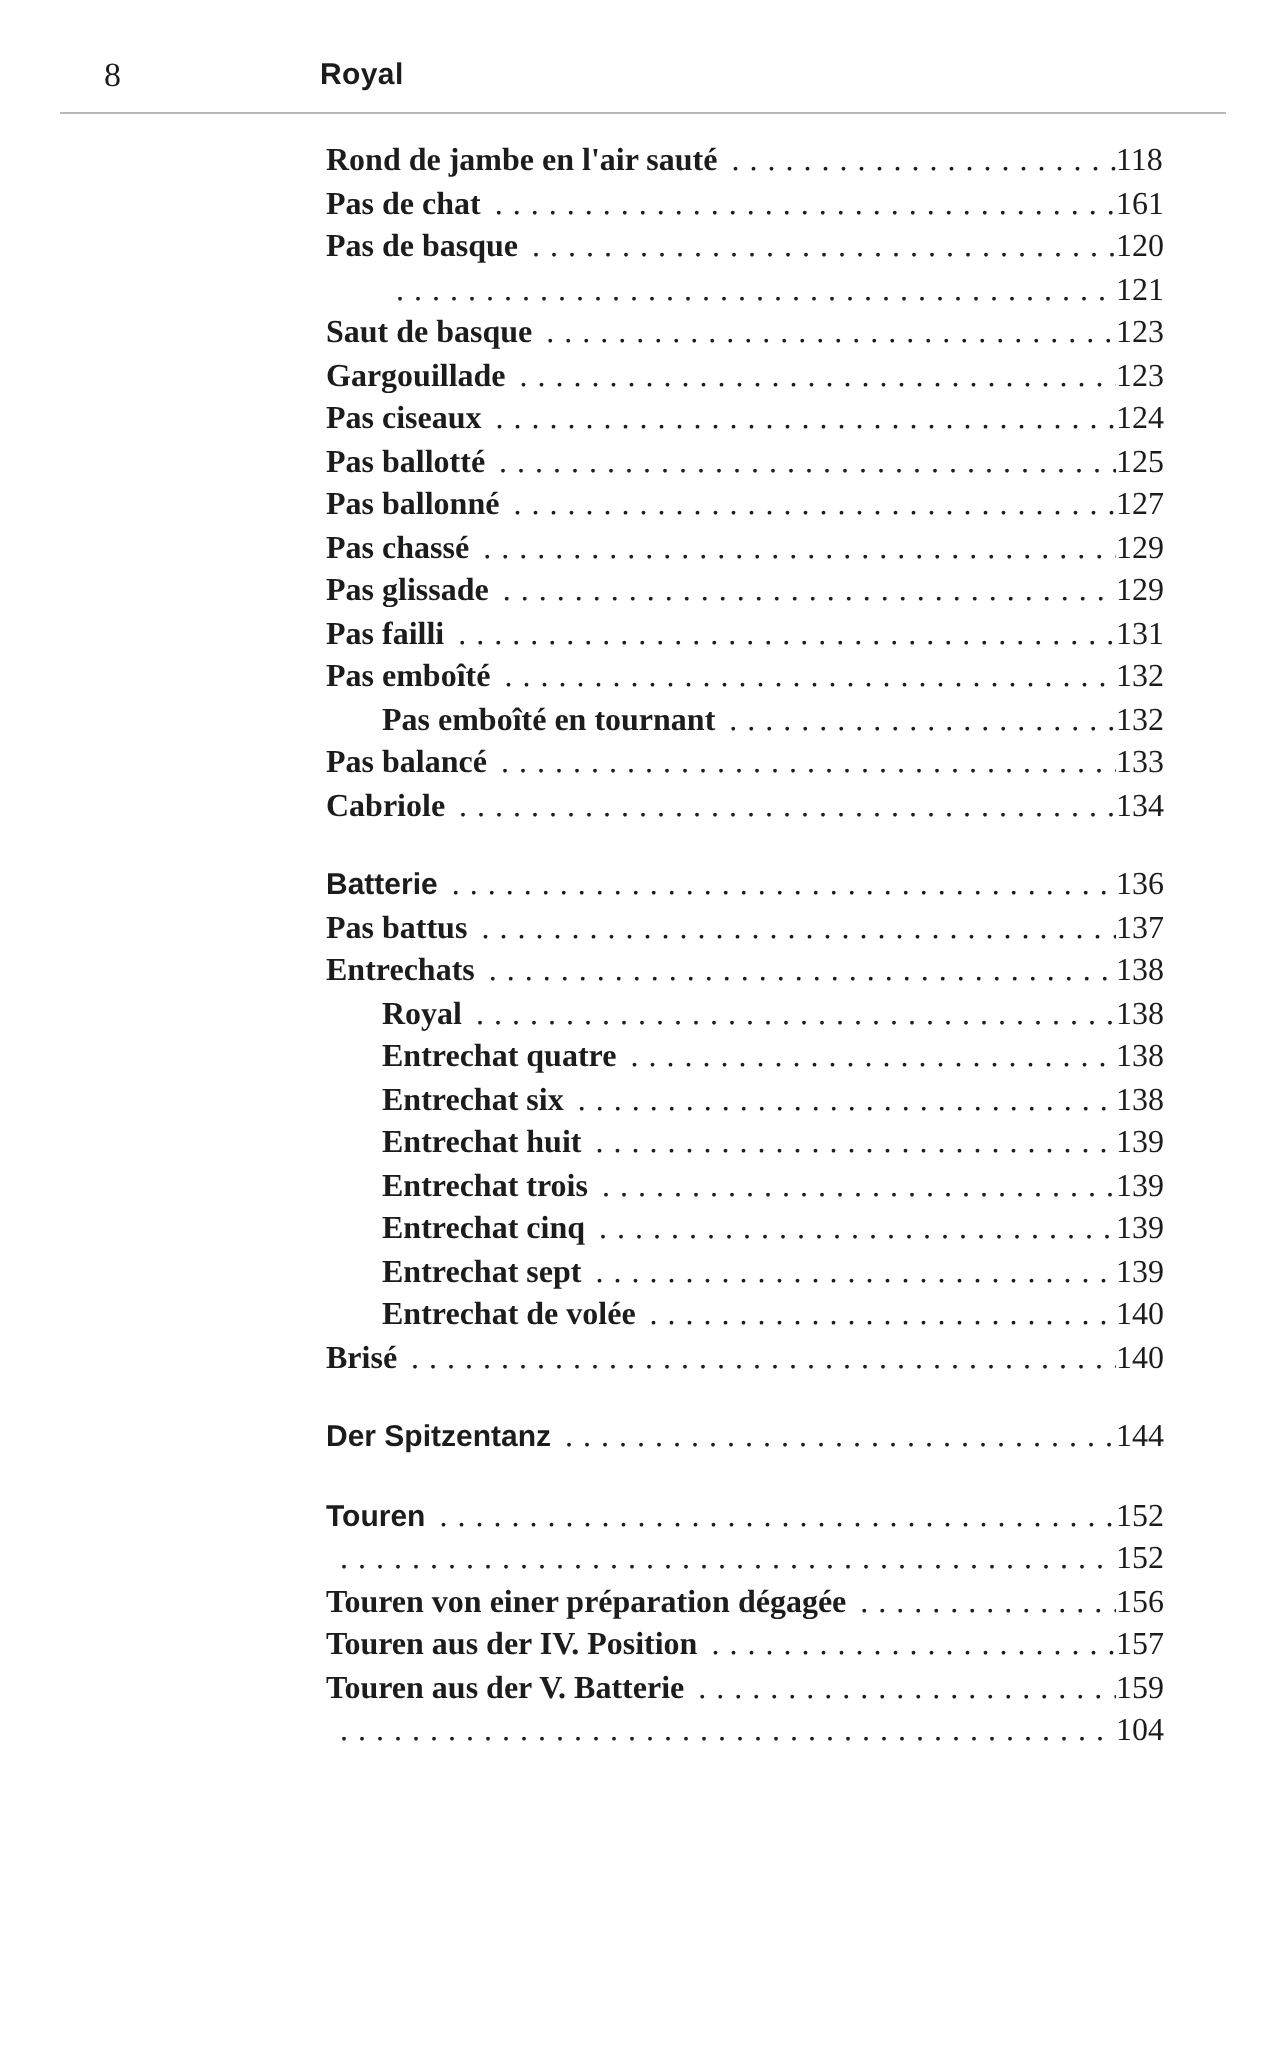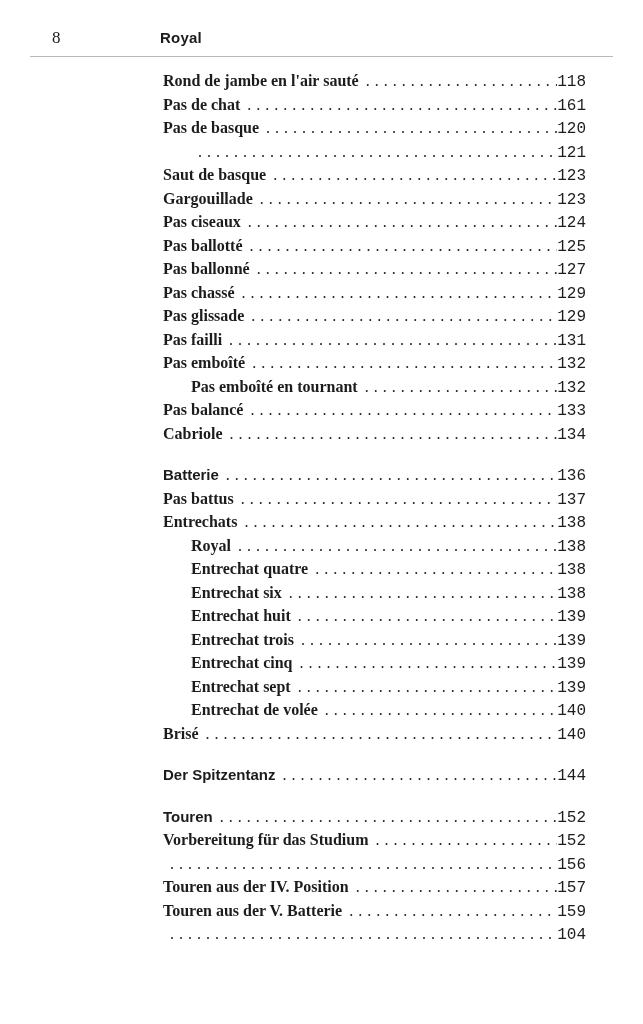--- a/index.html
+++ b/index.html
@@ -83,21 +83,20 @@
     white-space: nowrap;
     letter-spacing: 5px;
     padding-left: 7px;
     padding-right: 3px;
     color: #1c1c1c;
   }
   .toc-page {
     flex: 0 0 auto;
     min-width: 28px;
     text-align: left;
-    font-family: Liberation Mono, monospace;
   }
 </style>
 </head>
 <body>
 
 <div class="page">
   <header class="page-header">
     <span class="header-page-number">8</span>
     <span class="header-title">Royal</span>
   </header>
@@ -246,25 +245,25 @@
         <span class="toc-label">Der Spitzentanz</span>
         <span class="dot-leader">........................................................................................................................</span>
         <span class="toc-page">144</span>
       </div>
       <div class="toc-row bold section-break">
         <span class="toc-label">Touren</span>
         <span class="dot-leader">........................................................................................................................</span>
         <span class="toc-page">152</span>
       </div>
       <div class="toc-row">
-        <span class="toc-label">Vorbereitung für das Studium</span>
         <span class="dot-leader">........................................................................................................................</span>
         <span class="toc-page">152</span>
       </div>
       <div class="toc-row">
+        <span class="toc-label">Touren von einer préparation dégagée</span>
         <span class="dot-leader">........................................................................................................................</span>
         <span class="toc-page">156</span>
       </div>
       <div class="toc-row">
         <span class="toc-label">Touren aus der IV. Position</span>
         <span class="dot-leader">........................................................................................................................</span>
         <span class="toc-page">157</span>
       </div>
       <div class="toc-row">
         <span class="toc-label">Touren aus der V. Batterie</span>

